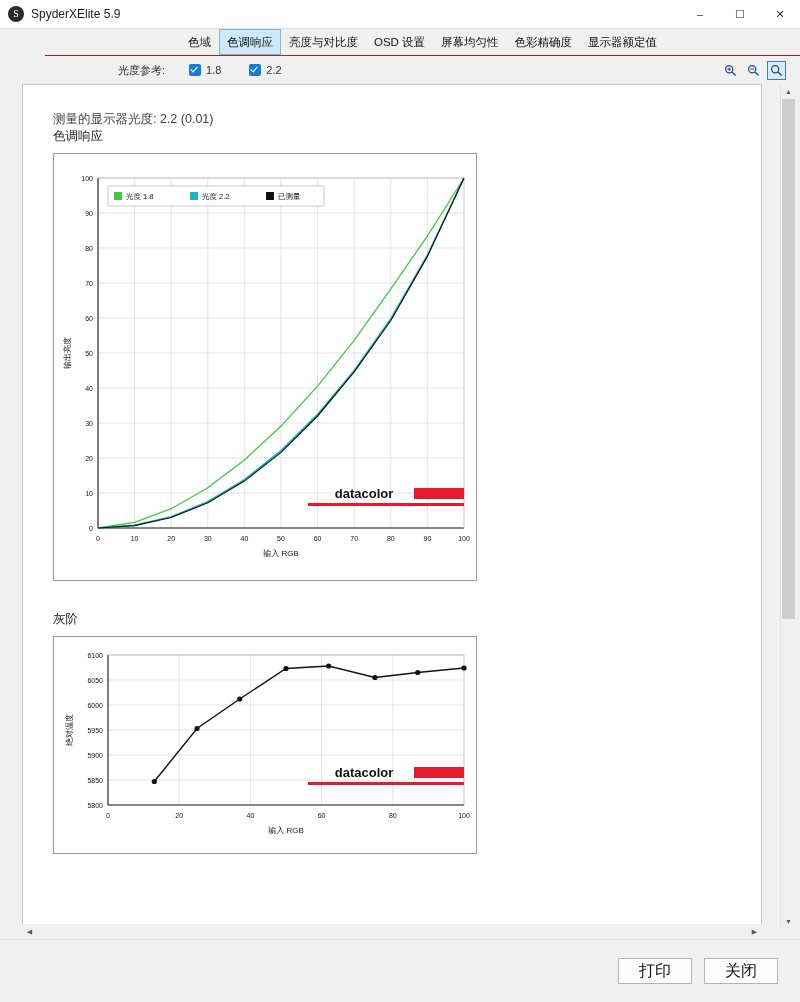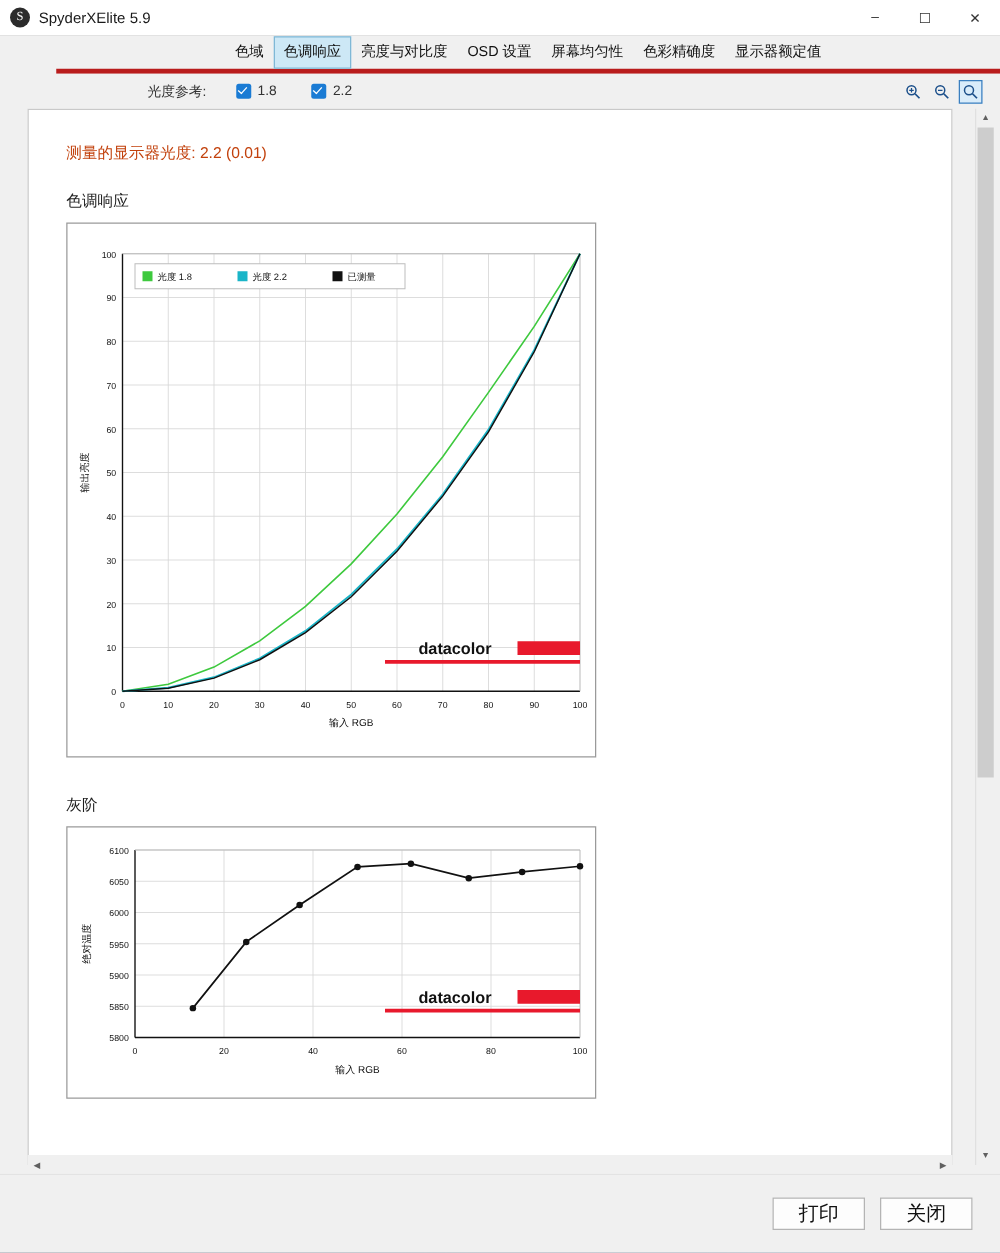--- a/index.html
+++ b/index.html
@@ -59,21 +59,21 @@
     display: flex; align-items: center; justify-content: center;
     font-size: 11px; color: #333;
   }
   
   .tabbar {
     height: 26px;
     background: #f0f0f0;
     display: flex;
     align-items: stretch;
     justify-content: center;
-    border-bottom: 4px solid #b91c1c;
+    border-bottom: 1px solid #b91c1c;
     margin-left: 45px;
   }
   .tab {
     font-size: 11.5px;
     color: #111;
     padding: 4px 7px 3px 7px;
     display: flex;
     align-items: center;
     border: 1px solid transparent;
     line-height: 1;
@@ -141,22 +141,21 @@
     width: 740px;
     height: 845px;
     background: #ffffff;
     border: 1px solid #c9c9c9;
     box-sizing: border-box;
     overflow: hidden;
   }
   .paper-inner { padding: 26px 30px; }
   .lum-line {
     font-size: 12.5px;
-    color: #c2410c;
-    margin-bottom: 22px;
+    color: #404040;
   }
   .section-title {
     font-size: 12.5px;
     color: #1d1d1d;
     margin-bottom: 8px;
   }
   .chart-box {
     border: 1px solid #9a9a9a;
     background: #fff;
     box-sizing: border-box;

